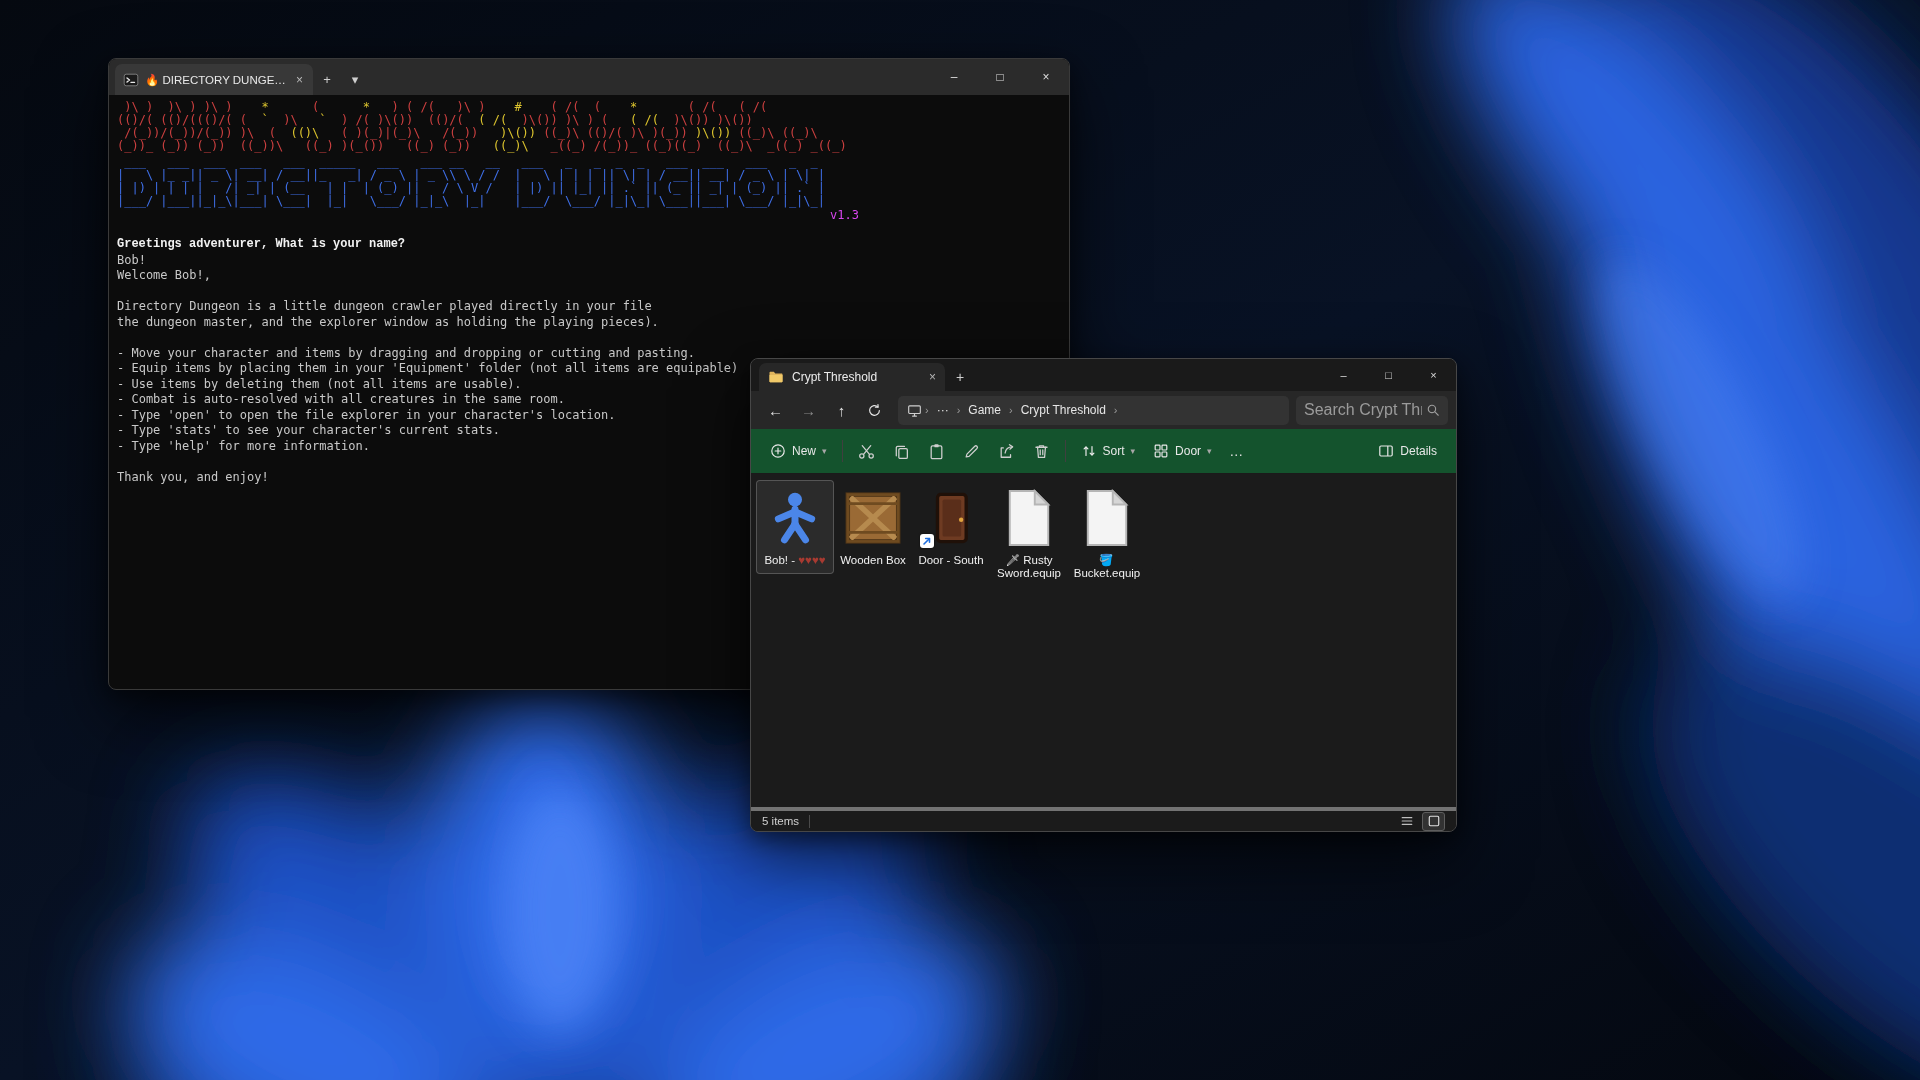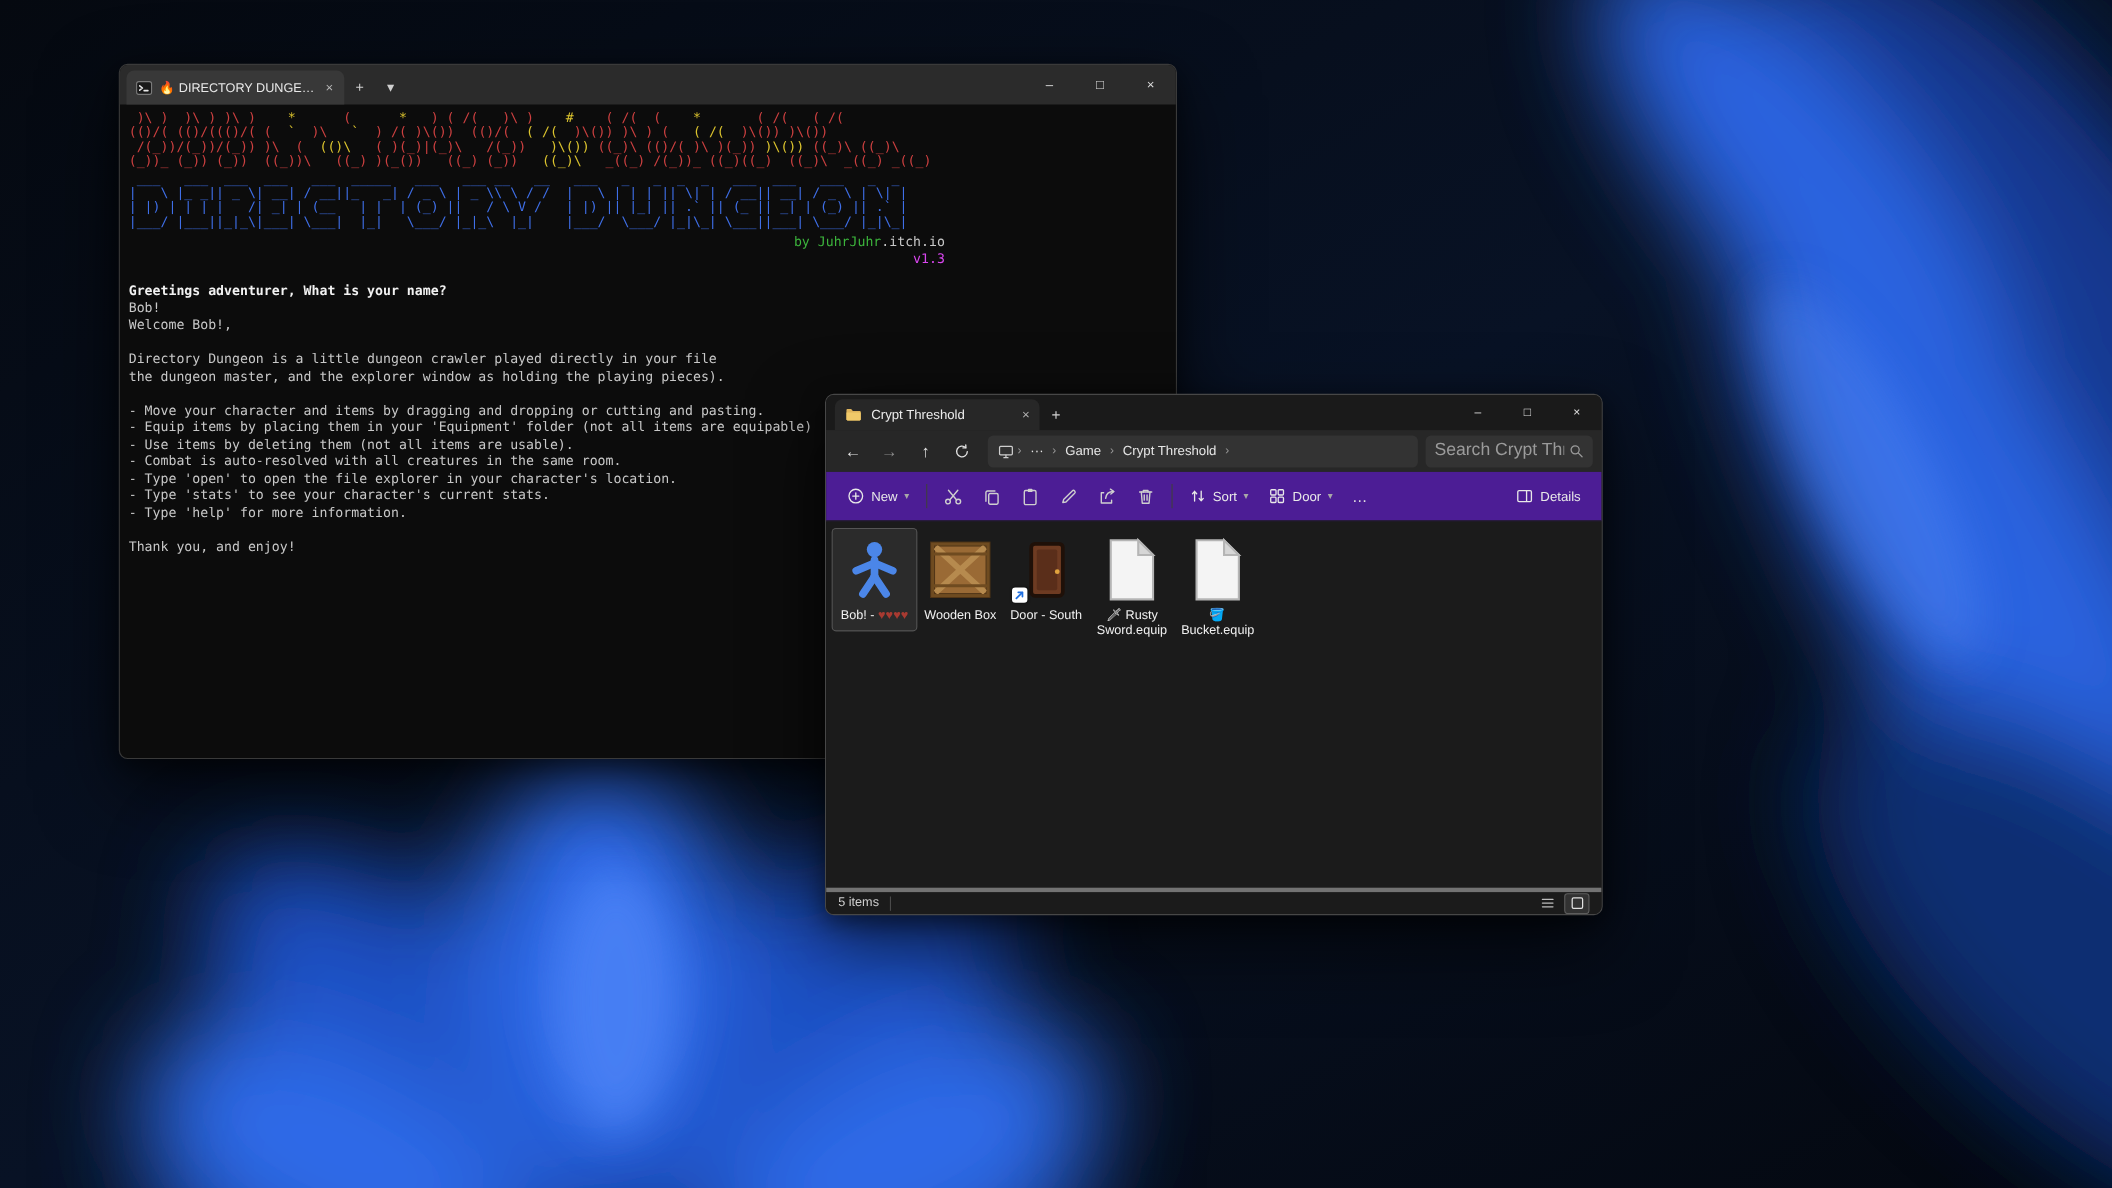--- a/index.html
+++ b/index.html
@@ -26,21 +26,21 @@
                height:595px; overflow:hidden; }
   #flames { white-space:pre; line-height:13px; }
   .fl-r { color:#cd4040; } .fl-y { color:#dcc42e; }
   #bluetitle { white-space:pre; line-height:13px; color:#3f6fe8; margin-top:3px; }
   .byline-row { width:742px; text-align:right; margin-top:5px; line-height:15px; }
   .byline-green { color:#3cb43c; }
   .byline-rest { color:#c8c8c8; }
   .version-row { width:742px; text-align:right; color:#d946ef; line-height:15px; }
   #console-lines { margin-top:14px; }
   .cline { min-height:15.5px; line-height:15.5px; white-space:pre; }
-  .cline.bold { font-weight:bold; color:#f2f2f2; }
+  .cline.bold { font-weight:bold; color:#f2f2f2;font-family:Liberation Mono, monospace; }
 
   
   .explorer { left:750px; top:358px; width:707px; height:474px; background:#1b1b1b;
               border-radius:8px; border:1px solid #474747; overflow:hidden; z-index:5;
               display:flex; flex-direction:column; }
   .exp-tabrow { height:32px; background:#1a1a1a; display:flex; align-items:flex-end; flex:0 0 32px; }
   .exp-tab { margin-left:8px; height:28px; width:186px; background:#272727; border-radius:7px 7px 0 0;
              display:flex; align-items:center; gap:8px; padding:0 9px; color:#ececec; font-size:12px; }
   .exp-tab-title { flex:1; white-space:nowrap; overflow:hidden; }
   .exp-tab-close { color:#b5b5b5; font-size:12px; }
@@ -57,21 +57,21 @@
                  display:flex; align-items:center; padding:0 9px; font-size:12px; color:#e6e6e6; }
   .crumb { padding:0 5px; white-space:nowrap; }
   .crumb-chev { color:#9a9a9a; font-size:11px; padding:0 3px; }
   #crumbs { display:flex; align-items:center; }
   .exp-search { width:152px; height:29px; background:#333333; border-radius:5px;
                 display:flex; align-items:center; padding:0 8px; gap:4px; }
   .exp-search input { flex:1; min-width:0; background:transparent; border:none; outline:none;
                       color:#cfcfcf; font-size:16px; font-family:"Liberation Sans",sans-serif; }
   .exp-search input::placeholder { color:#9b9b9b; }
 
-  .exp-toolbar { height:45px; background:#4c1d95; border-bottom:1px solid #1a1a1a;
+  .exp-toolbar { height:45px; background:#14532d; border-bottom:1px solid #1a1a1a;
                  display:flex; align-items:center; padding:0 10px; flex:0 0 45px; }
   .tb-btn { display:flex; align-items:center; gap:6px; padding:0 9px; height:32px; border-radius:4px;
             color:#e8e8e8; font-size:12px; white-space:nowrap; }
   .tb-ic { width:35px; height:32px; display:flex; align-items:center; justify-content:center; border-radius:4px; }
   .tb-sep { width:1px; height:22px; background:#3f3f3f; margin:0 6px; }
   .tb-chev { color:#a8a8a8; font-size:9px; }
   .tb-more { width:32px; height:32px; display:flex; align-items:center; justify-content:center;
              color:#e0e0e0; font-size:14px; letter-spacing:1px; }
   .tb-details { margin-left:auto; }
 
@@ -153,21 +153,20 @@
         <div class="cap-btn">□</div>
         <div class="cap-btn">×</div>
       </div>
     </div>
     <div class="term-body">
       <pre id="flames"><div><span class="fl-r"> )\ )  )\ ) )\ )    </span><span class="fl-y">*</span><span class="fl-r">      (      </span><span class="fl-y">*</span><span class="fl-r">   ) ( /(   )\ )    </span><span class="fl-y">#</span><span class="fl-r">    ( /(  (    </span><span class="fl-y">*</span><span class="fl-r">       ( /(   ( /(</span></div><div><span class="fl-r">(()/( (()/((()/( (</span><span class="fl-y">  `  </span><span class="fl-r">)\   </span><span class="fl-y">`  </span><span class="fl-r">) /( )\())  (()/(  </span><span class="fl-y">( /( </span><span class="fl-r"> )\()) )\ ) (</span><span class="fl-y">   ( /( </span><span class="fl-r"> )\()) )\())</span></div><div><span class="fl-r"> /(_))/(_))/(_)) )\  (</span><span class="fl-y">  (()\ </span><span class="fl-r">  ( )(_)|(_)\   /(_))  </span><span class="fl-y"> )\()) </span><span class="fl-r">((_)\ (()/( )\ )(_)) </span><span class="fl-y">)\())</span><span class="fl-r"> ((_)\ ((_)\</span></div><div><span class="fl-r">(_))_ (_)) (_))  ((_))\   ((_) )(_())   ((_) (_))  </span><span class="fl-y"> ((_)\ </span><span class="fl-r">  _((_) /(_))_ ((_)((_)  ((_)\  _((_) _((_)</span></div></pre>
       <pre id="bluetitle"> ___   ___  ___  ___   ___  _____   ___   ___ __   __   ___   _   _  _  _   ___  ___   ___   _  _ 
 |   \ |_ _|| _ \| __| / __||_   _| / _ \ | _ \\ \ / /  |   \ | | | || \| | / __|| __| / _ \ | \| |
 | |) | | | |   /| _| | (__   | |  | (_) ||   / \ V /   | |) || |_| || .` || (_ || _| | (_) || .` |
 |___/ |___||_|_\|___| \___|  |_|   \___/ |_|_\  |_|    |___/  \___/ |_|\_| \___||___| \___/ |_|\_|</pre>
-      <div class="byline-row"><span class="byline-green">by JuhrJuhr</span><span class="byline-rest">.itch.io</span></div>
       <div class="version-row">v1.3</div>
       <div id="console-lines">
           <div class="cline bold">Greetings adventurer, What is your name?</div>
           <div class="cline">Bob!</div>
           <div class="cline">Welcome Bob!,</div>
           <div class="cline">&nbsp;</div>
           <div class="cline">Directory Dungeon is a little dungeon crawler played directly in your file</div>
           <div class="cline">the dungeon master, and the explorer window as holding the playing pieces).</div>
           <div class="cline">&nbsp;</div>
           <div class="cline">- Move your character and items by dragging and dropping or cutting and pasting.</div>

